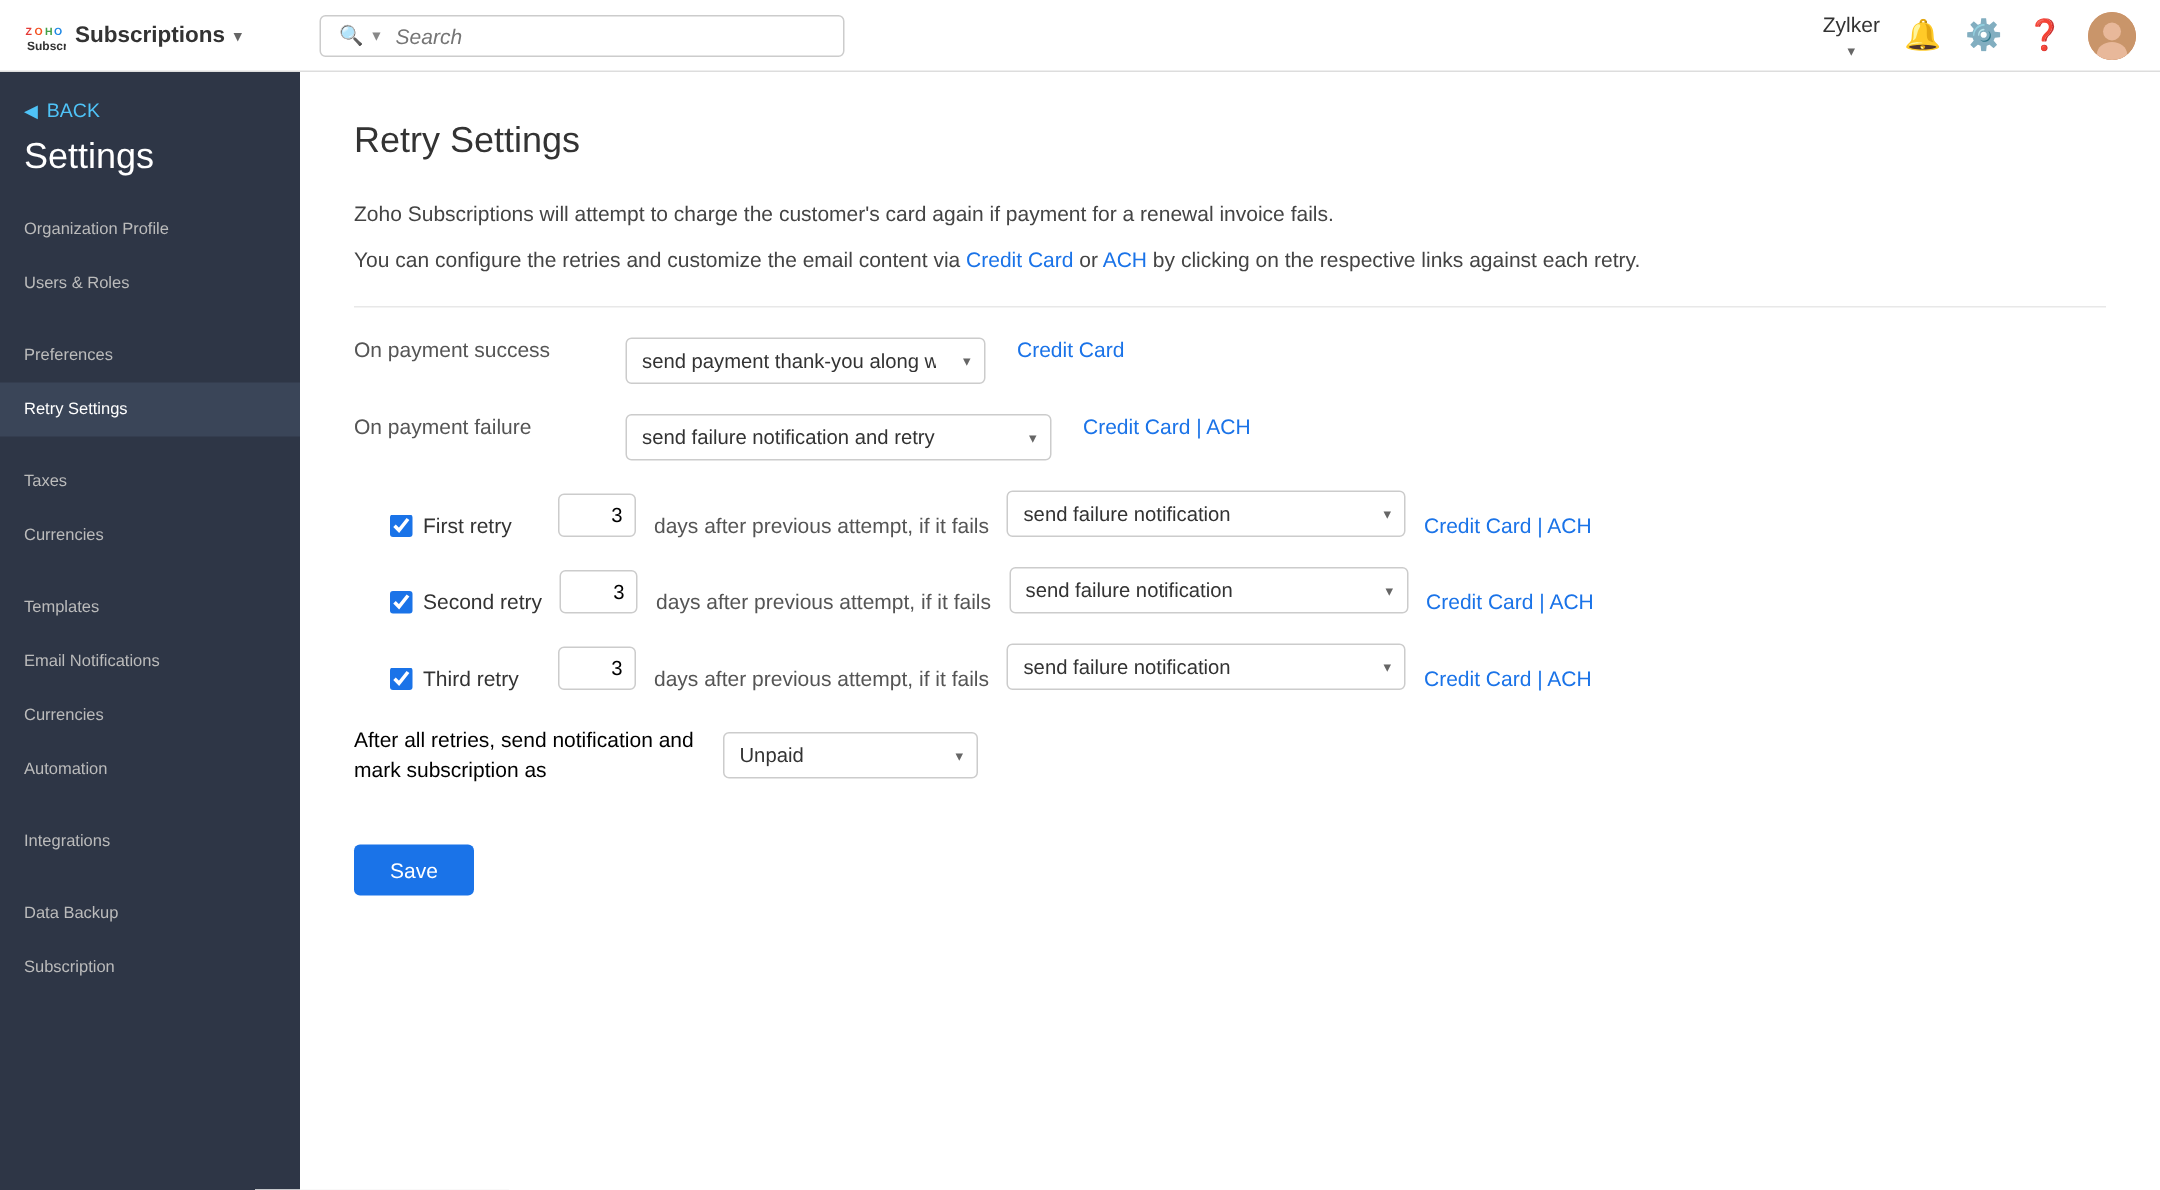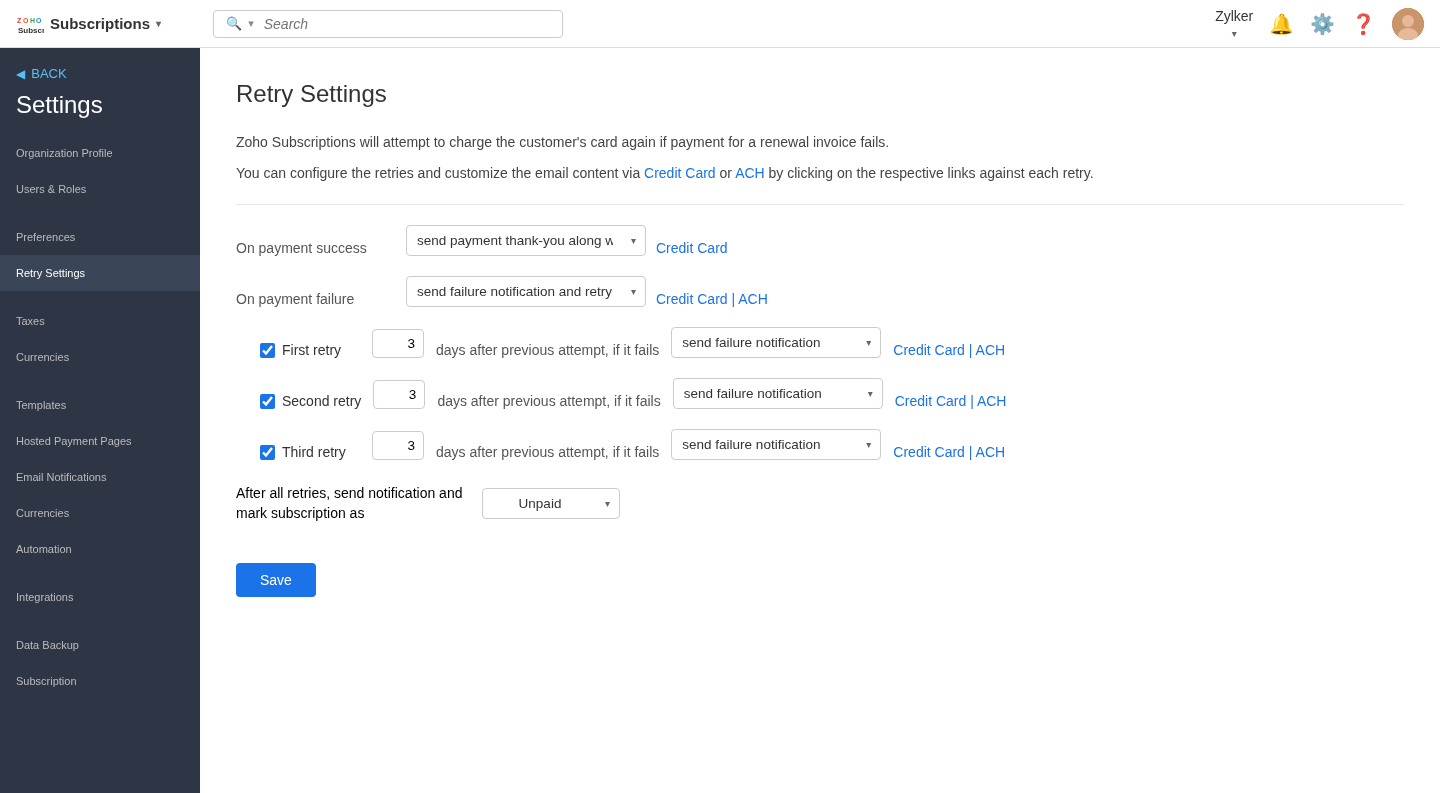--- a/index.html
+++ b/index.html
@@ -62,43 +62,43 @@
     .page-title {
       font-size: 24px; font-weight: 400; color: #333;
       margin-bottom: 24px;
     }
 
     .info-text { font-size: 14px; color: #444; margin-bottom: 10px; line-height: 1.5; }
     .link-blue { color: #1a73e8; text-decoration: none; }
 
     .divider { border: none; border-top: 1px solid #e8e8e8; margin: 20px 0; }
     .form-row {
-      display: flex; align-items: flex-end; gap: 10px;
+      display: flex; align-items: flex-start; gap: 21px;
       margin-bottom: 20px;
     }
     .form-label { width: 160px; min-width: 160px; font-size: 14px; color: #555; }
 
     .select-wrapper {
       position: relative; display: inline-flex; align-items: center;
     }
     select {
       appearance: none; -webkit-appearance: none;
       border: 1px solid #ccc; border-radius: 4px;
       padding: 7px 32px 7px 10px; font-size: 13.5px; color: #333;
       background: #fff; cursor: pointer; outline: none;
     }
     .select-arrow {
       position: absolute; right: 10px; pointer-events: none;
       font-size: 10px; color: #666;
     }
 
     .select-success { width: 240px; }
-    .select-failure { width: 240px; }
-    .select-action { width: 210px; }
-    .select-final { width: 138px; text-align: center; }
+    .select-failure { width: 284px; }
+    .select-action { width: 266px; }
+    .select-final { width: 170px; }
 
     
     .retry-section { margin-top: 12px; }
     .retry-row {
       display: flex; align-items: flex-end; gap: 12px;
       margin-bottom: 20px; margin-left: 24px;
     }
     .checkbox-label { display: flex; align-items: center; gap: 7px; font-size: 14px; color: #333; min-width: 100px; }
     .checkbox-label input[type="checkbox"] {
       width: 15px; height: 15px; accent-color: #1a73e8; cursor: pointer;
@@ -187,21 +187,20 @@
     <div class="sidebar-item">Organization Profile</div>
     <div class="sidebar-item">Users &amp; Roles</div>
     <div class="sidebar-spacer"></div>
     <div class="sidebar-item">Preferences</div>
     <div class="sidebar-item active">Retry Settings</div>
     <div class="sidebar-spacer"></div>
     <div class="sidebar-item">Taxes</div>
     <div class="sidebar-item">Currencies</div>
     <div class="sidebar-spacer"></div>
     <div class="sidebar-item">Templates</div>
-    <div class="sidebar-item">Hosted Payment Pages</div>
     <div class="sidebar-item">Email Notifications</div>
     <div class="sidebar-item">Currencies</div>
     <div class="sidebar-item">Automation</div>
     <div class="sidebar-spacer"></div>
     <div class="sidebar-item">Integrations</div>
     <div class="sidebar-spacer"></div>
     <div class="sidebar-item">Data Backup</div>
     <div class="sidebar-item">Subscription</div>
   </aside>
 

